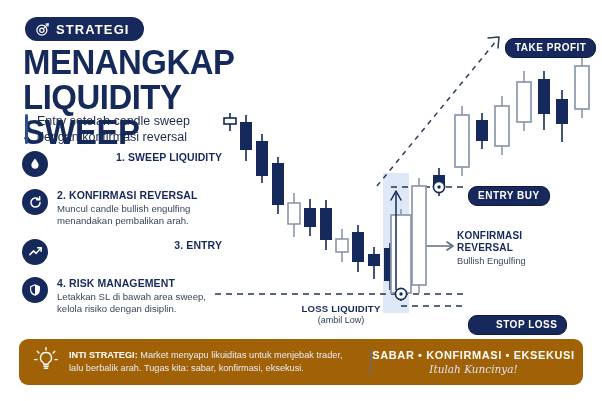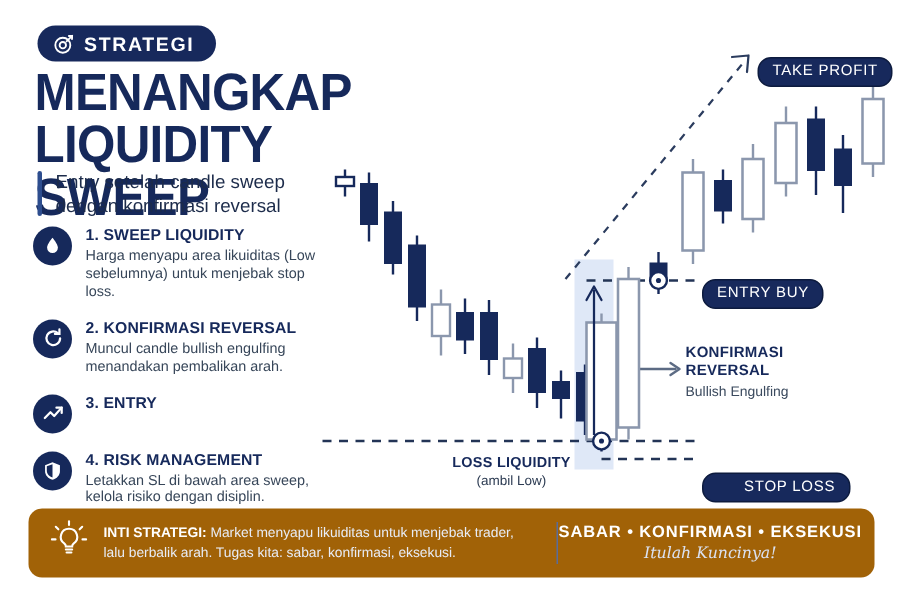--- a/index.html
+++ b/index.html
@@ -60,21 +60,21 @@
     margin-top: 1px; height: 30px;
   }
   .subtitle {
     color: #1c2b4a;
     font-size: 12.5px;
     line-height: 16px;
   }
 
   
   .steps { position: absolute; left: 22px; top: 150px; width: 200px; }
-  .step { display: flex; gap: 9px; margin-bottom: 11px; }
+  .step { display: flex; gap: 9px; margin-bottom: 11px; justify-content: space-between; }
   .step-icon {
     flex: 0 0 auto;
     width: 26px; height: 26px;
     border-radius: 50%;
     background: #16295b;
     display: flex; align-items: center; justify-content: center;
     margin-top: 1px;
   }
   .step-icon svg { display: block; }
   .step-body { padding-top: 1px; }
@@ -92,21 +92,21 @@
   .chart svg { display: block; }
 
   
   .pill {
     position: absolute;
     background: #17295c;
     color: #ffffff;
     border: 1.5px solid #0d1b3e;
     border-radius: 9px;
     font-size: 10px;
-    font-weight: normal;
+    font-weight: bold;
     letter-spacing: 0.5px;
     padding: 3px 9px 4px;
     white-space: nowrap;
   }
   .pill-take-profit { left: 300px; top: 20px; }
   .pill-entry-buy  { left: 263px; top: 168px; }
   .pill-stop-loss  { left: 263px; top: 297px; padding-left: 27px; }
 
   .anno { position: absolute; white-space: nowrap; }
   .anno-title {
@@ -176,21 +176,20 @@
   <div class="steps">
 
     <div class="step">
       <div class="step-icon">
         <svg width="14" height="14" viewBox="0 0 24 24" fill="#ffffff">
           <path d="M12 2.5c0 0 6.2 7.1 6.2 11.3A6.2 6.2 0 0 1 12 20a6.2 6.2 0 0 1-6.2-6.2C5.8 9.6 12 2.5 12 2.5z"></path>
         </svg>
       </div>
       <div class="step-body">
         <div class="step-title">1. SWEEP LIQUIDITY</div>
-        <div class="step-desc">Harga menyapu area likuiditas (Low sebelumnya) untuk menjebak stop loss.</div>
       </div>
     </div>
 
     <div class="step">
       <div class="step-icon">
         <svg width="15" height="15" viewBox="0 0 24 24" fill="none" stroke="#ffffff" stroke-width="2.4" stroke-linecap="round">
           <path d="M19.3 12a7.3 7.3 0 1 1-2.4-5.4"></path>
           <path d="M18.6 2.6 L18.6 7.4 L13.8 7.4"></path>
         </svg>
       </div>

